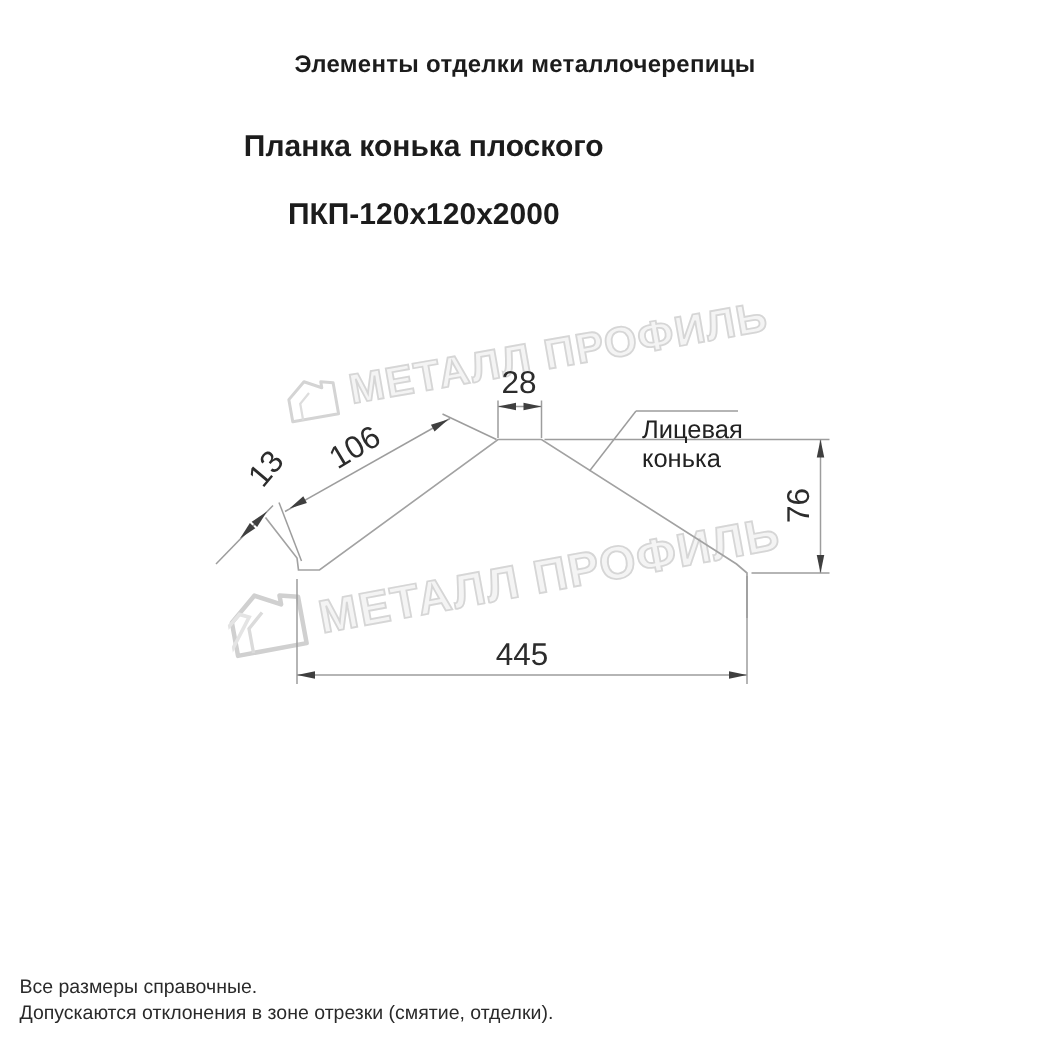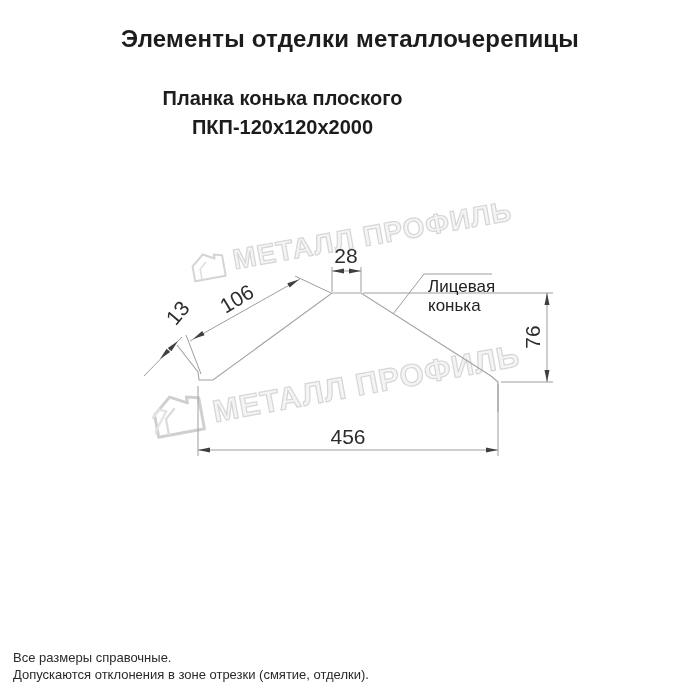--- a/index.html
+++ b/index.html
@@ -1,29 +1,29 @@
 <!DOCTYPE html>
 <html><head>
 <meta charset="utf-8">
 <style>
   html,body{margin:0;padding:0;background:#ffffff;}
   .page{
     position:relative;width:700px;height:700px;background:#ffffff;overflow:hidden;
     font-family:"Liberation Sans",sans-serif;
   }
   .title{
-    position:absolute;top:25px;left:0;width:700px;text-align:center;
-    font-size:24px;font-weight:bold;color:#1c1c1c;letter-spacing:.2px;
+    position:absolute;top:35px;left:0;width:700px;text-align:center;
+    font-size:16px;font-weight:bold;color:#1c1c1c;letter-spacing:.2px;
   }
   .subtitle{
     position:absolute;left:0;width:565px;text-align:center;
     font-size:20px;font-weight:bold;color:#1c1c1c;
   }
   .subtitle.name{top:87px;}
-  .subtitle.code{top:116px;}
+  .subtitle.code{top:132px;}
 
   .wm{
     position:absolute;display:flex;align-items:flex-end;gap:7px;white-space:nowrap;
     pointer-events:none;
   }
   .wm .wm-text{
     font-weight:bold;letter-spacing:1px;
     color:rgba(205,205,205,0.22);
     -webkit-text-stroke:1.2px #d6d6d6;
   }
@@ -123,21 +123,21 @@
     <g>
       <line class="thin" x1="492" y1="274" x2="424" y2="274"></line>
       <line class="thin" x1="424" y1="274" x2="393" y2="314"></line>
     </g>
   </svg>
 
   <div class="dim" style="left:346px;top:256px;">28</div>
   <div class="dim r31" style="left:237px;top:299px;">106</div>
   <div class="dim r50" style="left:178px;top:313px;">13</div>
   <div class="dim r90" style="left:533px;top:337px;">76</div>
-  <div class="dim" style="left:348px;top:437px;">456</div>
+  <div class="dim" style="left:348px;top:437px;">445</div>
 
   <div class="face-label">
     <div>Лицевая</div>
     <div>конька</div>
   </div>
 
   <div class="footer">
     <div>Все размеры справочные.</div>
     <div>Допускаются отклонения в зоне отрезки (смятие, отделки).</div>
   </div>

